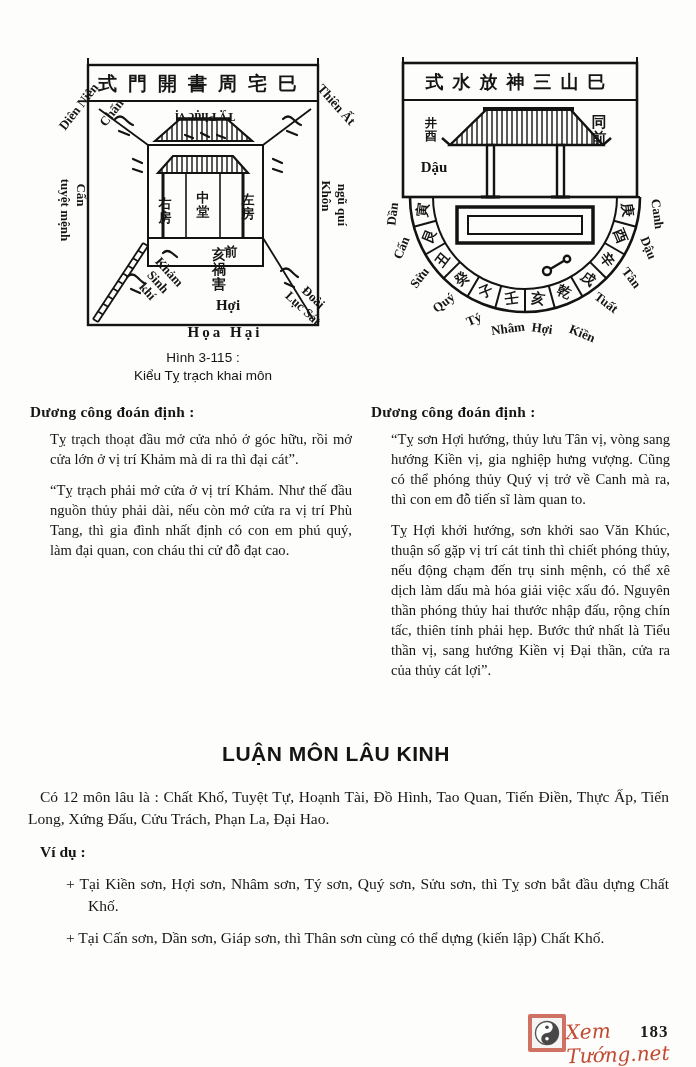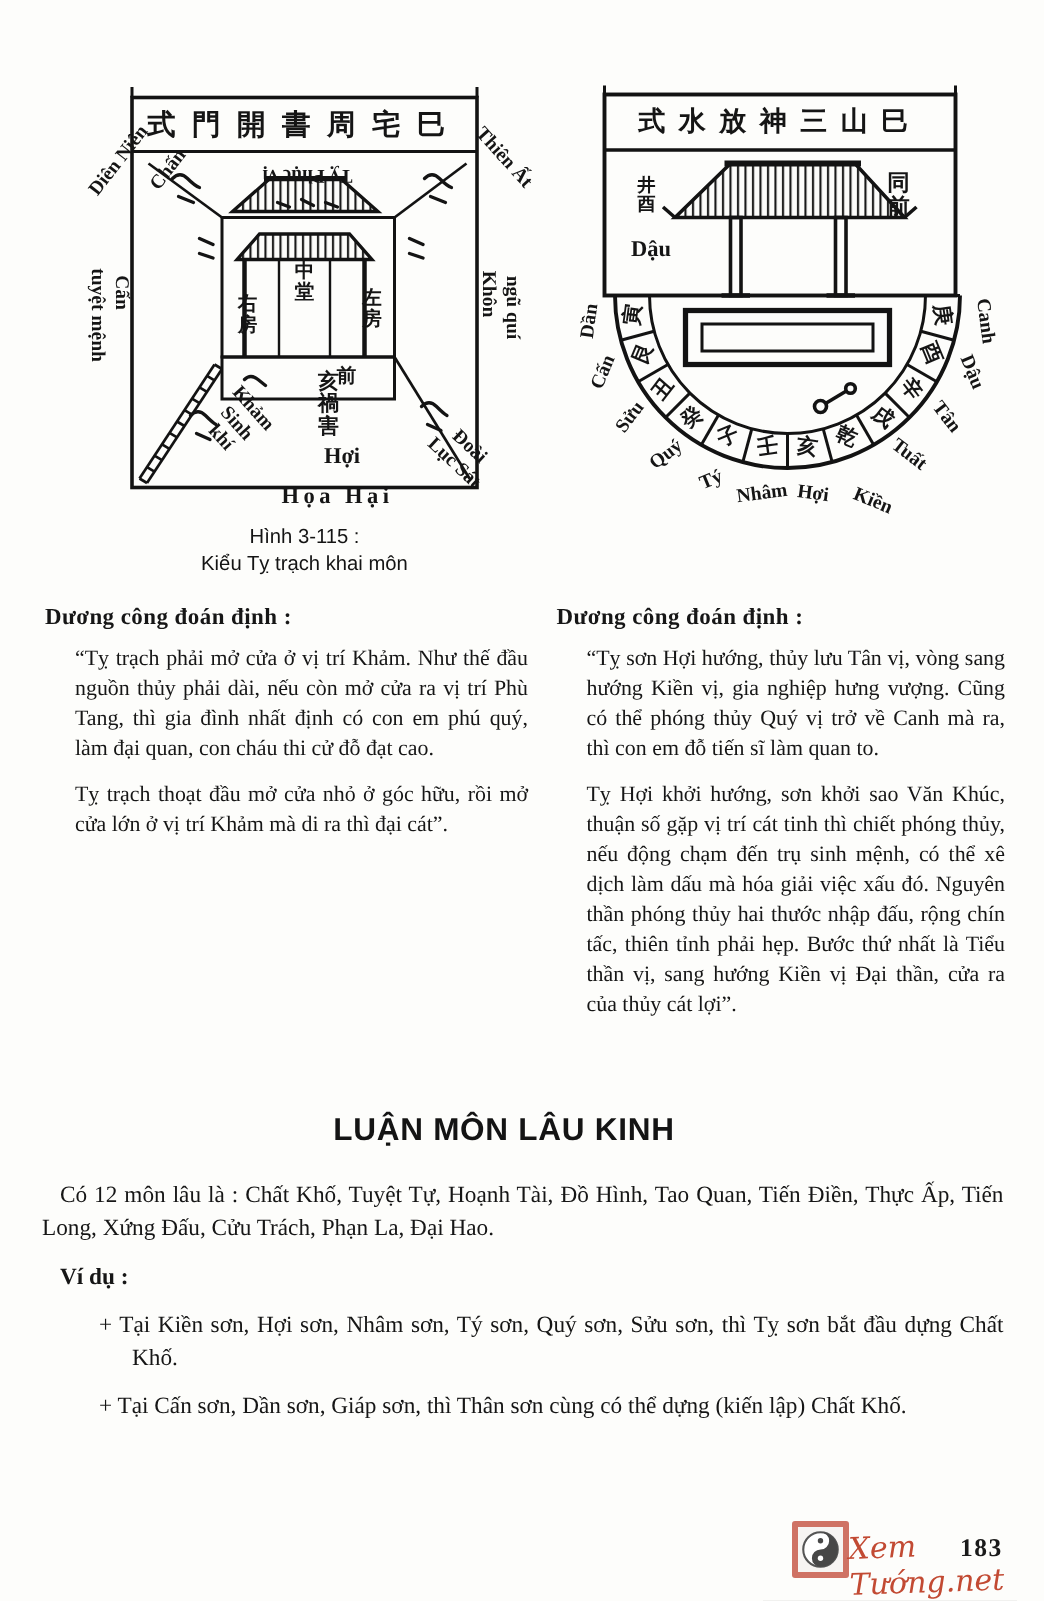--- a/index.html
+++ b/index.html
@@ -116,21 +116,21 @@
       <span>khí</span>
     </div>
     <div class="lbl diagblock" style="left:253px;top:250px;transform:translate(-50%,-50%) rotate(43deg);">
       <span>Đoài</span>
       <span>Lục Sát</span>
     </div>
     <div class="lbl" style="left:173px;top:252px;font-size:15px;">Hợi</div>
     <div class="lbl" style="left:170px;top:279px;font-size:15px;letter-spacing:3px;">Họa Hại</div>
     <div class="lbl vtext" style="left:162px;top:217px;font-size:14px;text-align:right;">亥禍害</div>
     <div class="lbl vtext" style="left:110px;top:158px;">右房</div>
-    <div class="lbl vtext" style="left:148px;top:136px;">中堂</div>
+    <div class="lbl vtext" style="left:148px;top:152px;">中堂</div>
     <div class="lbl vtext" style="left:193px;top:154px;">左房</div>
     <div class="lbl" style="left:176px;top:199px;font-family:'DejaVu Sans',sans-serif;font-size:13px;">前</div>
   </div>
 
   <div class="fig" style="left:385px;top:55px;width:300px;height:300px;">
     <svg width="300" height="300">
 
       <rect x="18" y="8" width="234" height="134" fill="none" stroke="#131313" stroke-width="2.6"></rect>
       <line x1="18" y1="45" x2="252" y2="45" stroke="#131313" stroke-width="2.2"></line>
       <line x1="18" y1="8" x2="18" y2="2" stroke="#131313" stroke-width="2"></line>
@@ -209,22 +209,22 @@
       </div>
   </div>
 
   <div class="caption" style="left:70px;top:349px;width:266px;">
     <div>Hình 3-115 :</div>
     <div>Kiểu Tỵ trạch khai môn</div>
   </div>
 
   <div class="col" style="left:30px;top:402px;width:322px;">
     <div class="colhead">Dương công đoán định :</div>
+    <p>Tỵ trạch thoạt đầu mở cửa nhỏ ở góc hữu, rồi mở cửa lớn ở vị trí Khảm mà di ra thì đại cát”.</p>
     <p>“Tỵ trạch phải mở cửa ở vị trí Khảm. Như thế đầu nguồn thủy phải dài, nếu còn mở cửa ra vị trí Phù Tang, thì gia đình nhất định có con em phú quý, làm đại quan, con cháu thi cử đỗ đạt cao.</p>
-    <p>Tỵ trạch thoạt đầu mở cửa nhỏ ở góc hữu, rồi mở cửa lớn ở vị trí Khảm mà di ra thì đại cát”.</p>
   </div>
   <div class="col" style="left:371px;top:402px;width:299px;">
     <div class="colhead">Dương công đoán định :</div>
     <p>“Tỵ sơn Hợi hướng, thủy lưu Tân vị, vòng sang hướng Kiền vị, gia nghiệp hưng vượng. Cũng có thể phóng thủy Quý vị trở về Canh mà ra, thì con em đỗ tiến sĩ làm quan to.</p>
     <p>Tỵ Hợi khởi hướng, sơn khởi sao Văn Khúc, thuận số gặp vị trí cát tinh thì chiết phóng thủy, nếu động chạm đến trụ sinh mệnh, có thể xê dịch làm dấu mà hóa giải việc xấu đó. Nguyên thần phóng thủy hai thước nhập đấu, rộng chín tấc, thiên tỉnh phải hẹp. Bước thứ nhất là Tiểu thần vị, sang hướng Kiền vị Đại thần, cửa ra của thủy cát lợi”.</p>
   </div>
 
   <div class="bigheading" style="top:742px;">LUẬN MÔN LÂU KINH</div>
   <div class="bodysec">
     <p>Có 12 môn lâu là : Chất Khố, Tuyệt Tự, Hoạnh Tài, Đồ Hình, Tao Quan, Tiến Điền, Thực Ấp, Tiến Long, Xứng Đấu, Cửu Trách, Phạn La, Đại Hao.</p>

